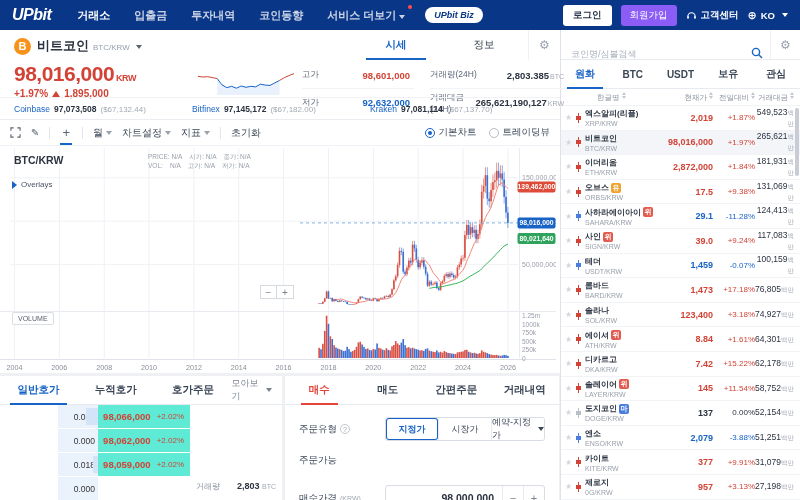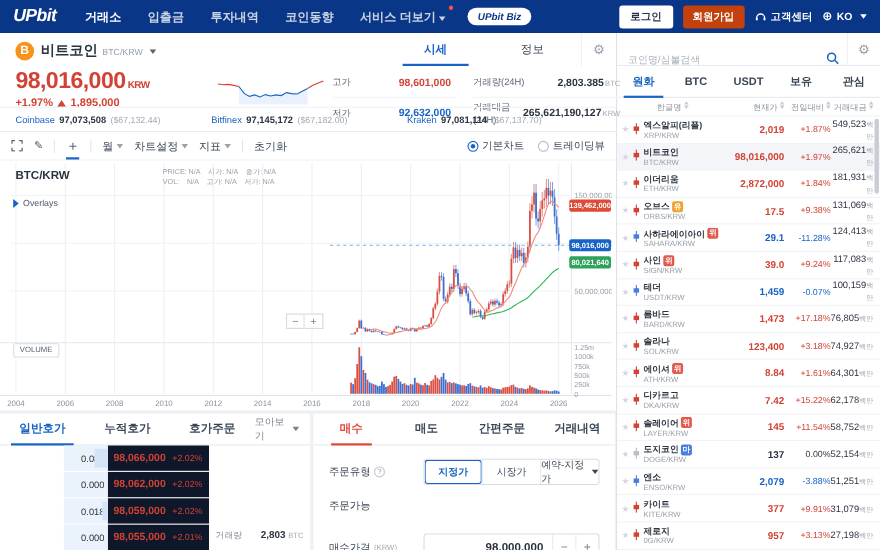--- a/index.html
+++ b/index.html
@@ -9,21 +9,21 @@
   .nav{height:30px;background:#093687;display:flex;align-items:center;padding:0 12px;color:#fff;}
   .logo{font-size:16px;font-weight:bold;font-style:italic;letter-spacing:-.5px;margin-right:26px;cursor:pointer;}
   .nav-menu{display:flex;gap:24px;align-items:center;}
   .nav-item{font-size:11px;font-weight:bold;color:rgba(255,255,255,.78);cursor:pointer;position:relative;}
   .nav-item.active{color:#fff;}
   .nav-item .dot{position:absolute;top:-3px;right:-7px;width:4px;height:4px;border-radius:50%;background:#ff4d4d;}
   .biz{margin-left:20px;background:#fff;color:#093687;font-size:9px;font-weight:bold;font-style:italic;
     border-radius:9px;padding:3px 9px;cursor:pointer;}
   .nav-right{margin-left:auto;display:flex;align-items:center;gap:9px;}
   .btn-login{background:#fff;color:#26324a;font-size:9.5px;font-weight:bold;border:0;border-radius:3px;padding:4px 10px;cursor:pointer;}
-  .btn-signup{background:#c2410c;color:#fff;font-size:9.5px;font-weight:bold;border:0;border-radius:3px;padding:4px 9px;cursor:pointer;}
+  .btn-signup{background:#8b5cf6;color:#fff;font-size:9.5px;font-weight:normal;border:0;border-radius:3px;padding:4px 9px;cursor:pointer;}
   .nav-link{display:flex;align-items:center;gap:4px;font-size:9.5px;font-weight:bold;color:#fff;cursor:pointer;}
   .glyph{font-size:11px;line-height:1;}
   .cdown{width:0;height:0;border-left:3px solid transparent;border-right:3px solid transparent;
     border-top:4px solid currentColor;display:inline-block;margin-left:3px;}
   
   .main{display:flex;height:470px;}
   .left{width:560px;display:flex;flex-direction:column;}
   .sidebar{width:240px;background:#fff;border-left:1px solid #dfe2e8;display:flex;flex-direction:column;}
   
   .coin-header{background:#fff;height:90px;position:relative;border-bottom:1px solid #e9ecf0;}
@@ -97,21 +97,21 @@
   .ptab.active-blue{color:#1763c6;}
   .ptab.active-blue:after{content:"";position:absolute;left:10px;right:10px;bottom:-1px;height:2px;background:#1763c6;}
   .ptab.active-red{color:#e2453a;}
   .ptab.active-red:after{content:"";position:absolute;left:16px;right:16px;bottom:-1px;height:2px;background:#e2453a;}
   .moab{margin-left:auto;display:flex;align-items:center;font-size:9px;color:#7a828e;padding-right:10px;cursor:pointer;}
   .ob-row{height:23px;display:flex;margin-bottom:1px;}
   .ob-gut{width:58px;}
   .ob-qty{width:40px;background:#eaf2fc;position:relative;display:flex;align-items:center;justify-content:flex-end;
     font-size:8.5px;color:#333;padding-right:3px;cursor:pointer;}
   .ob-qty .bar{position:absolute;right:0;top:3px;bottom:3px;background:#d4e4f8;}
-  .ob-prc{width:92px;background:#0f172a;display:flex;align-items:center;justify-content:flex-end;gap:6px;
+  .ob-prc{width:92px;background:#5eead4;display:flex;align-items:center;justify-content:flex-end;gap:6px;
     padding-right:6px;cursor:pointer;}
   .ob-prc b{font-size:9.5px;color:#d24335;}
   .ob-prc span{font-size:8px;color:#d24335;}
   .ob-foot{position:absolute;left:196px;top:105px;width:80px;display:flex;justify-content:space-between;align-items:baseline;}
   .ob-foot .lb{font-size:8px;color:#8a919c;}
   .ob-foot .vl{font-size:9px;font-weight:bold;color:#2b3340;}
   .ob-foot .un{font-size:7px;color:#a3aab4;font-weight:normal;}
   
   .of-body{padding:12px 14px 0 14px;}
   .of-row{display:flex;align-items:center;margin-bottom:13px;}
@@ -720,24 +720,20 @@
                 <b>98,059,000</b>
                 <span>+2.02%</span>
               </div>
             </div>
             <div class="ob-row">
               <div class="ob-gut"></div>
               <div class="ob-qty">
                 <span class="bar" style="width: 0px;"></span>
                 <span>0.000</span>
               </div>
-              <div class="ob-prc">
-                <b>98,055,000</b>
-                <span>+2.01%</span>
-              </div>
             </div>
           </div>
         <div class="ob-foot">
           <span class="lb">거래량</span>
           <span class="vl"><span>2,803</span> <span class="un">BTC</span></span>
         </div>
       </div>
 
       <div class="panel of">
         <div class="ptabs">

